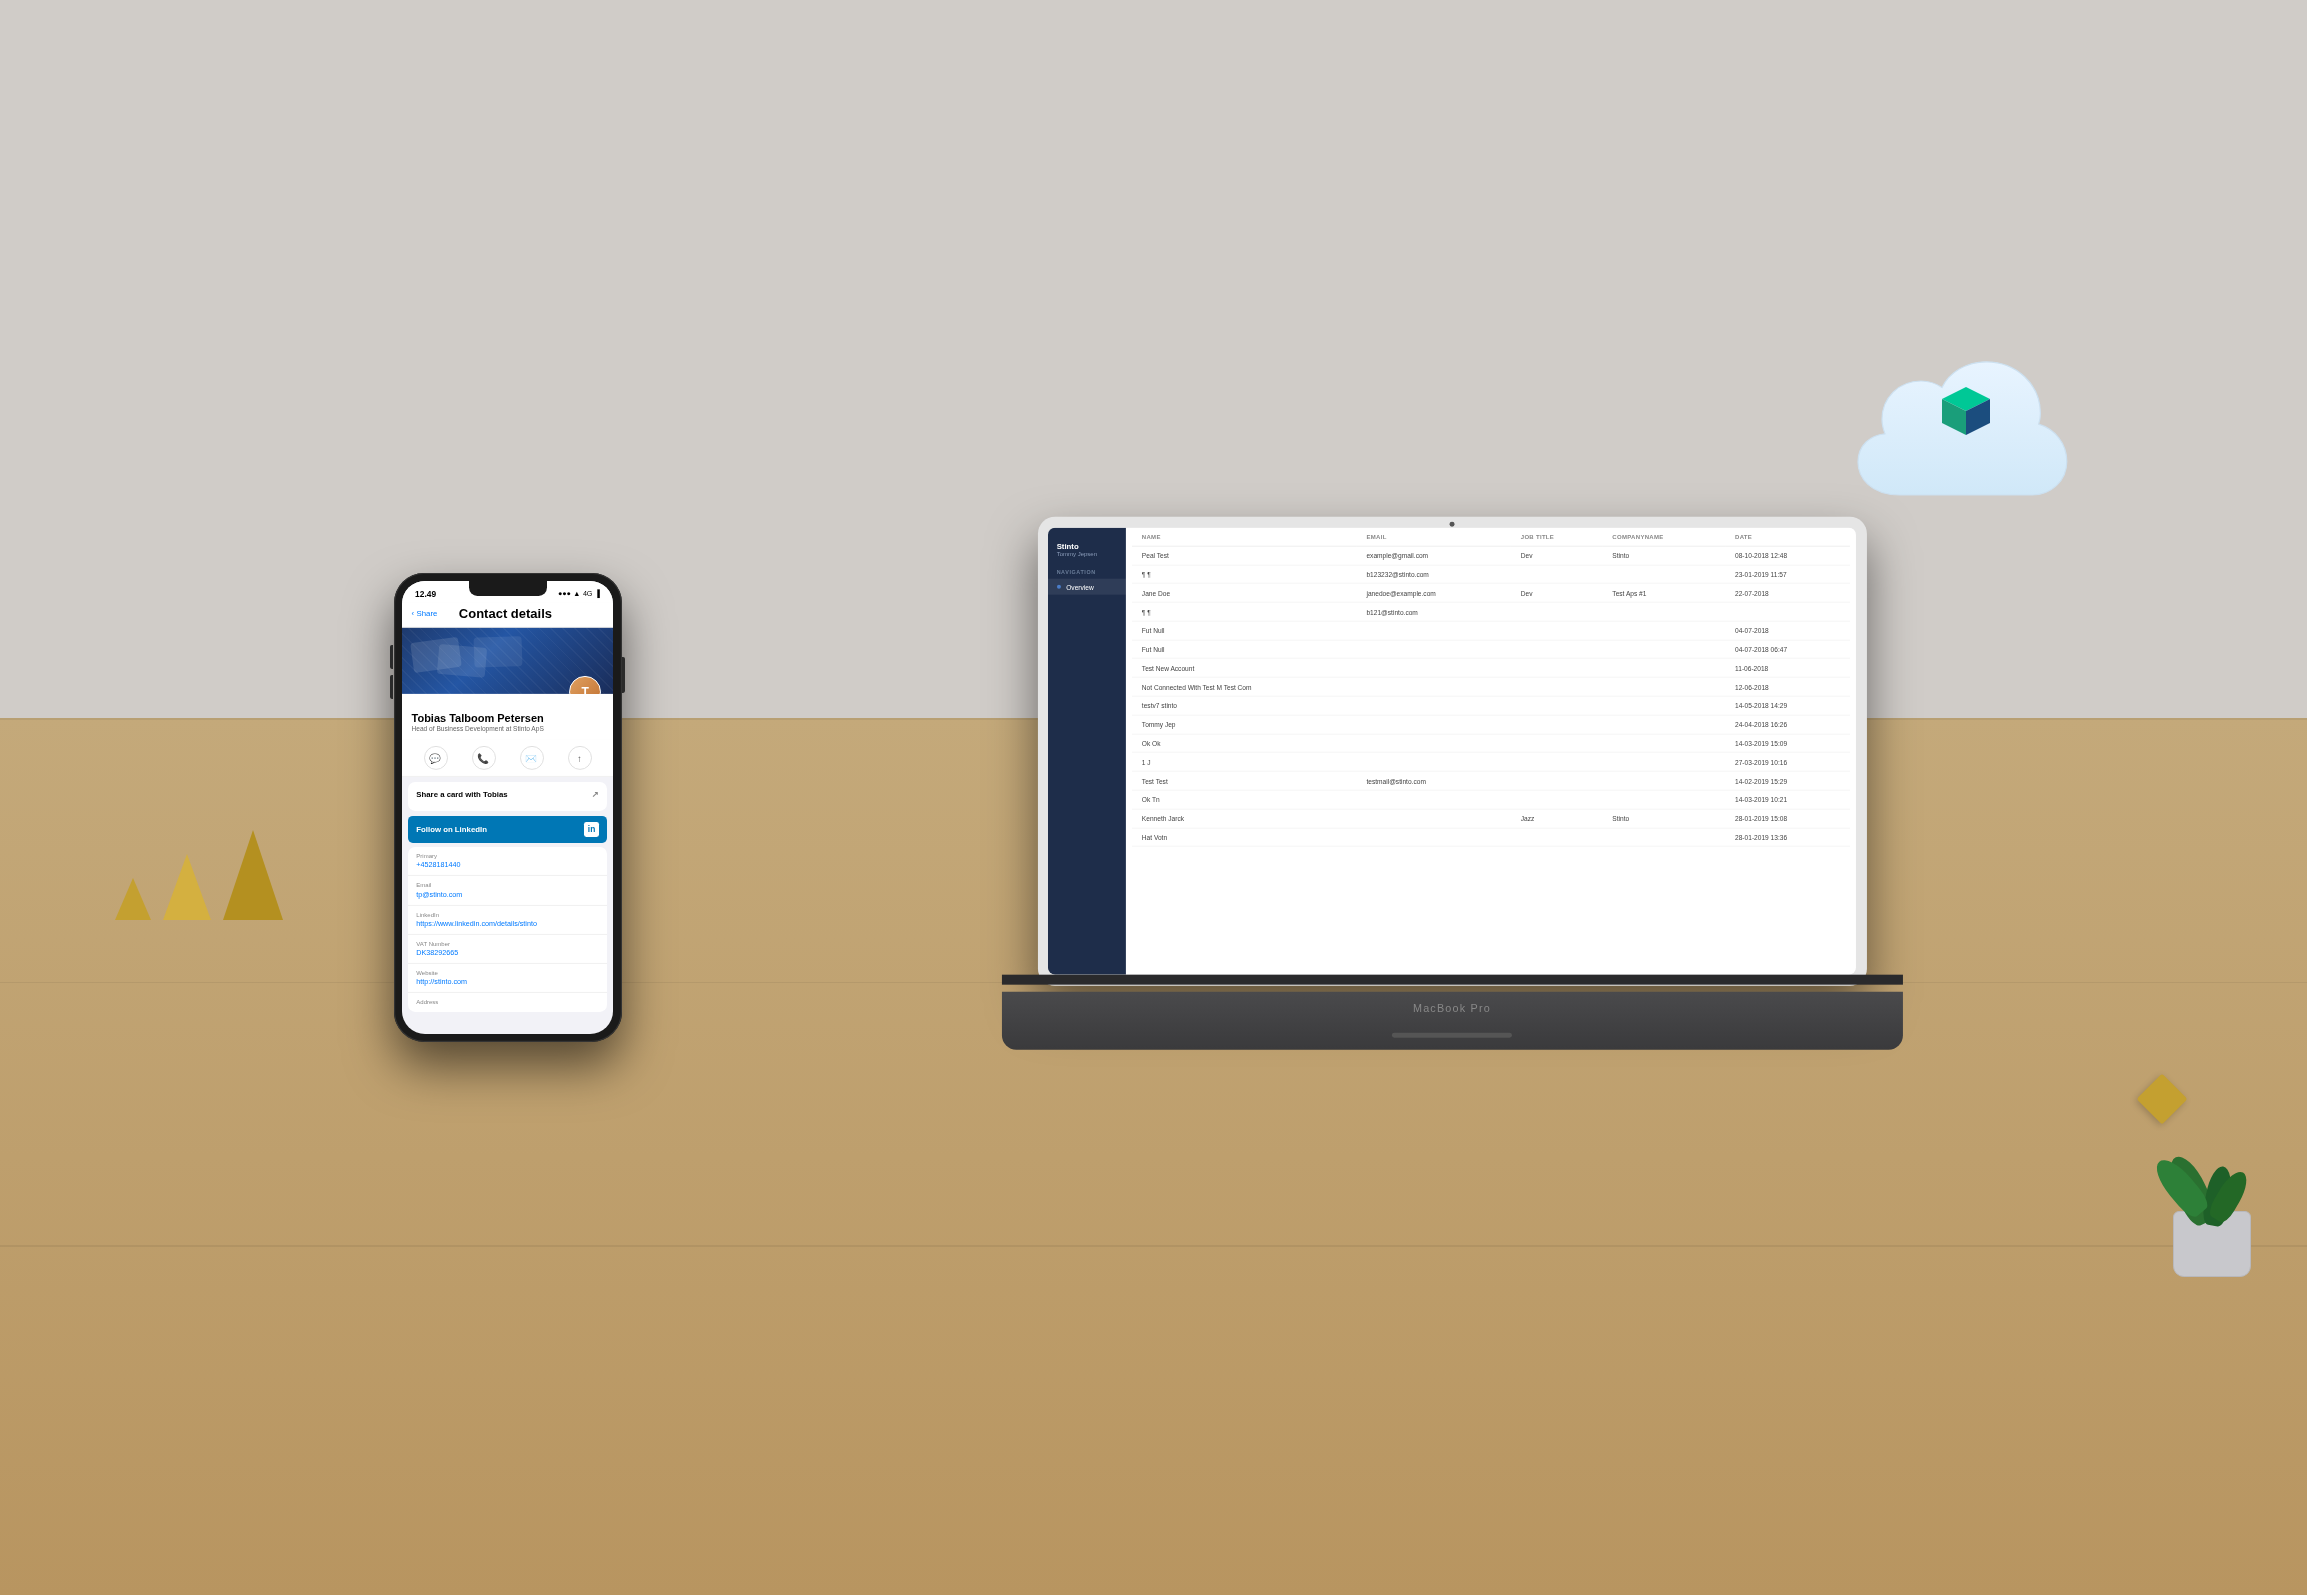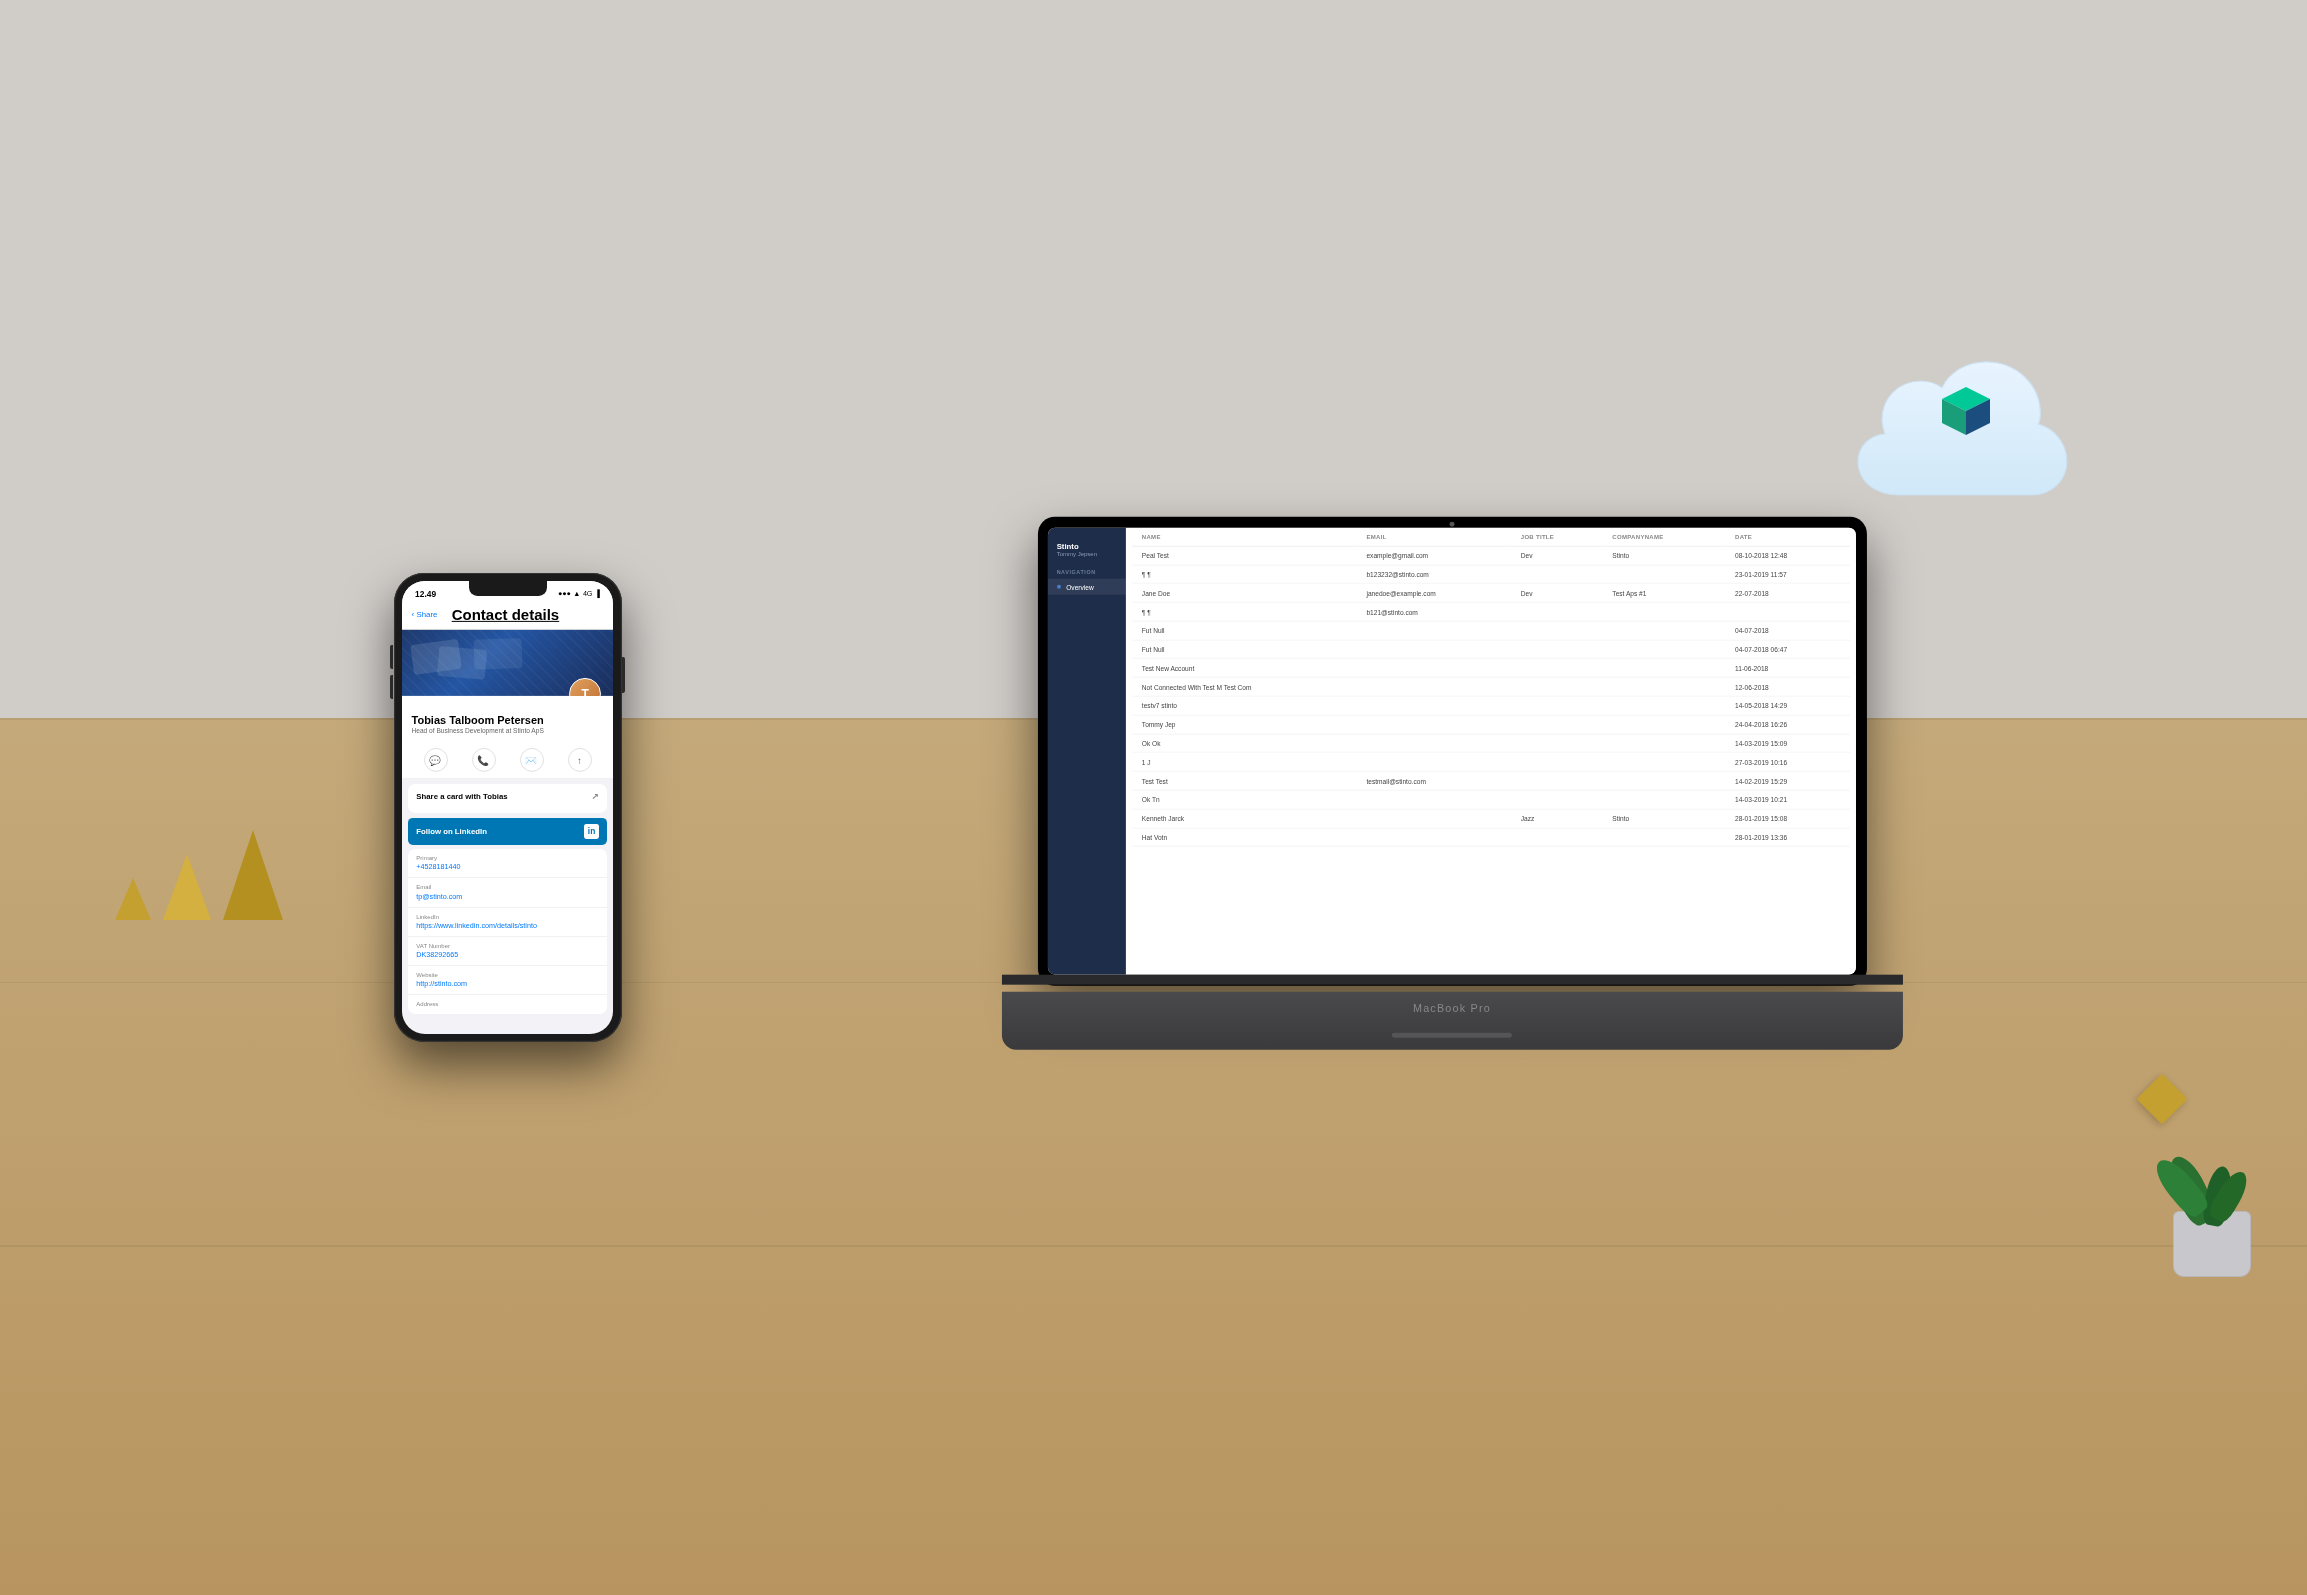--- a/index.html
+++ b/index.html
@@ -46,21 +46,21 @@
       width: 841px;
       height: 541px;
     }
 
     .laptop-screen-outer {
       position: absolute;
       top: 0;
       left: 0;
       right: 0;
       bottom: 72px;
-      background: #000000;
+      background: #e5e5e5;
       border-radius: 17px;
       padding: 10.8px;
       box-shadow: 0 24px 48px rgba(0,0,0,0.5);
     }
 
     .laptop-screen {
       width: 100%;
       height: 100%;
       background: #f0f0f2;
       border-radius: 7.2px;
@@ -330,24 +330,23 @@
 
     .nav-back {
       color: #007aff;
       font-size: 7.8px;
       display: flex;
       align-items: center;
       gap: 2.4px;
     }
 
     .nav-title {
-      font-size: 15px;
+      font-size: 13px;
       font-weight: 600;
       color: #000;
-      text-decoration: underline;
     }
 
     
     .contact-header-img {
       height: 66px;
       background: linear-gradient(135deg, #1e3a6e 0%, #2456a4 40%, #1a2d5a 100%);
       position: relative;
       flex-shrink: 0;
       overflow: hidden;
     }

